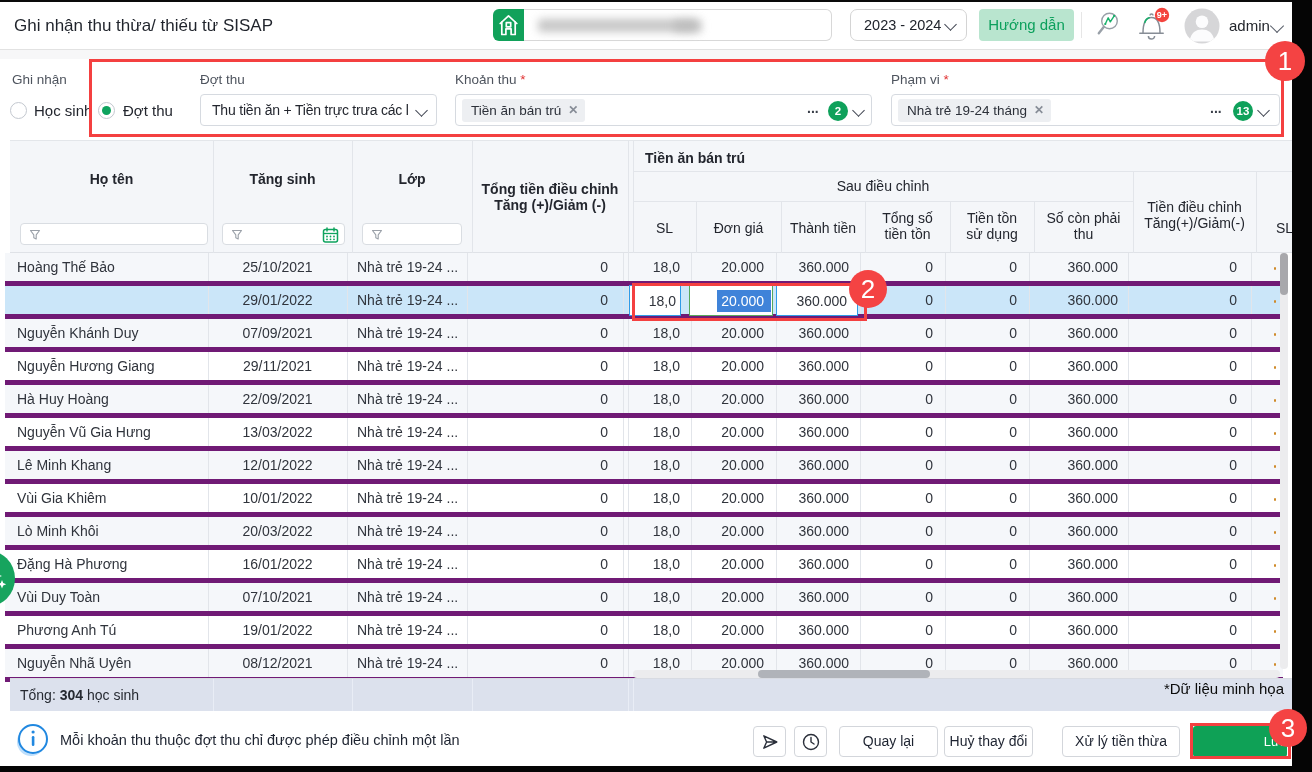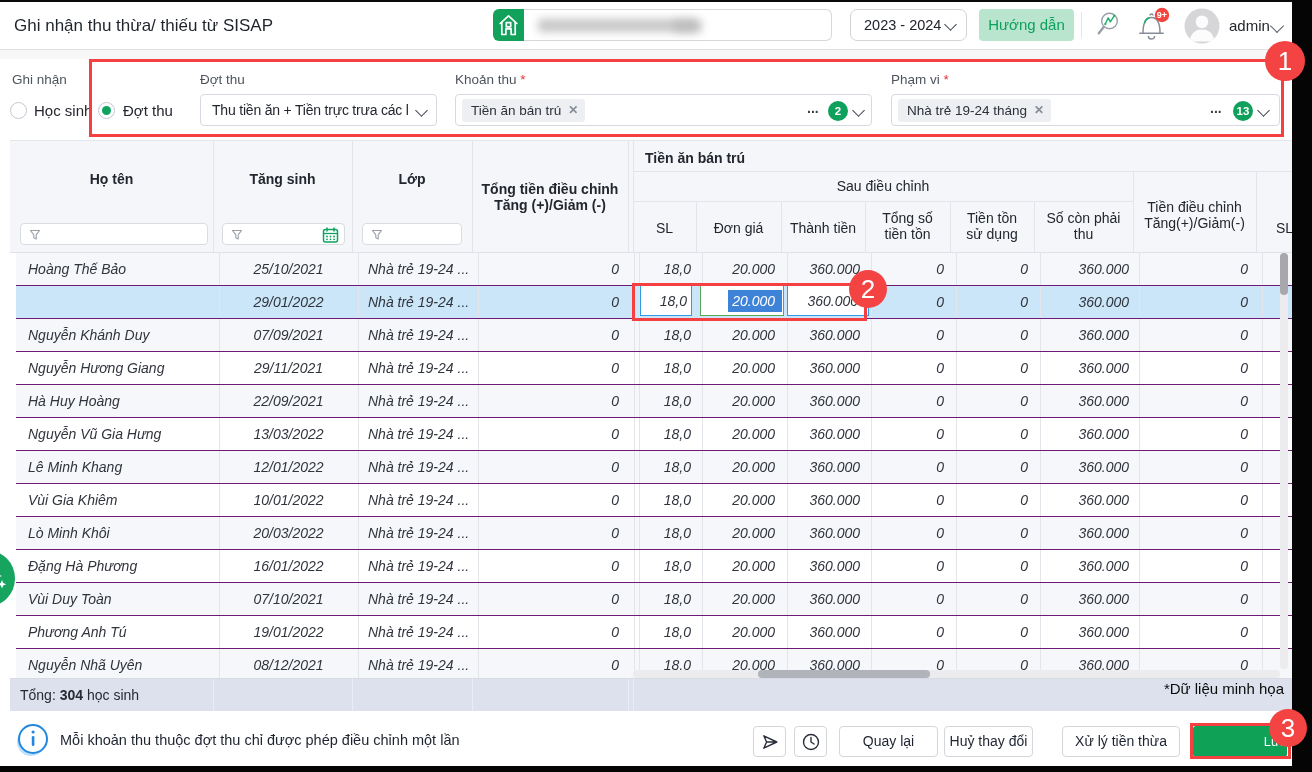--- a/index.html
+++ b/index.html
@@ -56,21 +56,21 @@
 #header { position:absolute; left:10px; top:140px; width:1282px; height:113px; background:#f4f6f9;
   border-top:1px solid #e3e6ea; border-bottom:1px solid #dfe2e7; }
 .hcell { position:absolute; font-size:14px; font-weight:700; color:#23262e; text-align:center; }
 .hsub { font-weight:500; }
 .vline { position:absolute; width:1px; background:#e2e5ea; }
 .hline { position:absolute; height:1px; background:#e2e5ea; }
 .finput { position:absolute; height:22px; background:#fff; border:1px solid #d9dde2; border-radius:4px; }
 .funnel { position:absolute; left:8px; top:5px; }
 
 
-.row { position:absolute; left:16px; width:1278px; border-bottom:1px solid #701a75;font-style:italic; }
+.row { position:absolute; left:5px; width:1278px; border-bottom:5px solid #701a75; }
 .row.odd { background:#f5f7fa; }
 .row.even { background:#fff; }
 .row.sel { background:#cbe6f9; }
 .c { position:absolute; top:0; height:100%; font-size:14px; color:#30343c;
   display:flex; align-items:center; }
 .t1 { left:0; width:203px; padding-left:12px; }
 .t2 { left:203px; width:139px; justify-content:center; }
 .t3 { left:342px; width:120px; padding-left:10px; }
 .t4 { left:462px; width:156px; justify-content:flex-end; padding-right:15px; }
 .t5 { left:623px; width:63px; justify-content:flex-end; padding-right:11px; }

